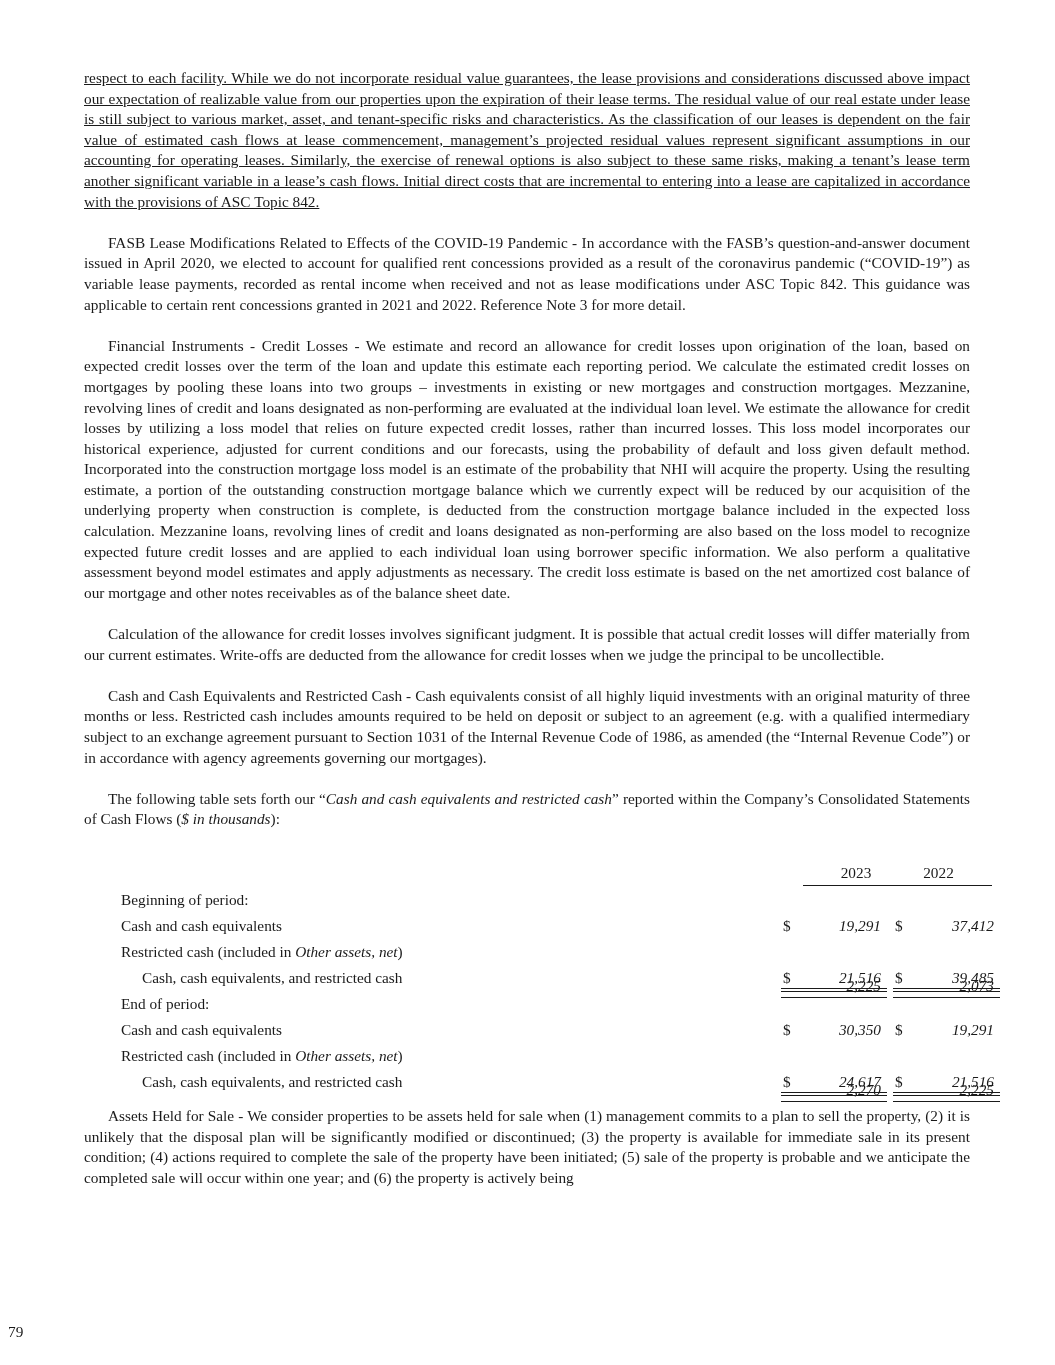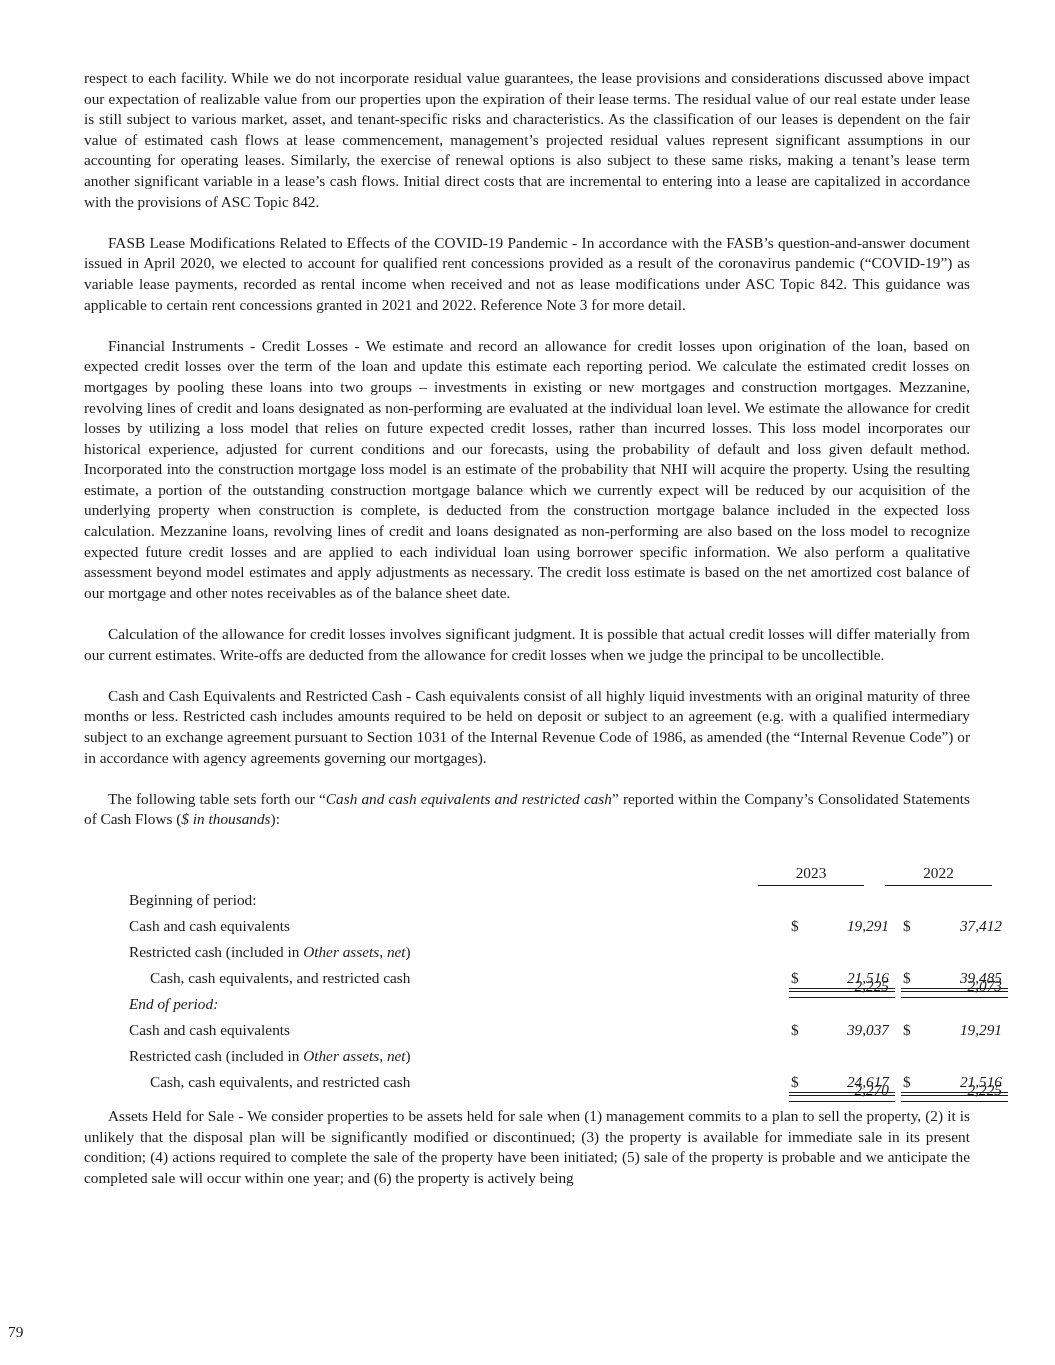--- a/index.html
+++ b/index.html
@@ -13,36 +13,36 @@
       line-height: 20.6px;
       overflow: hidden;
     }
     .page { position: absolute; left: 84px; top: 68px; width: 886px; }
     p.para {
       margin: 0 0 20.6px 0;
       text-align: justify;
       text-indent: 24px;
       hyphens: none;
     }
-    p.para.first { text-indent: 0; }
+    p.para.first { text-indent: 0; text-decoration: underline; }
     p.para .title { }
     p.para i { font-style: italic; }
     .tbl-wrap { position: relative; margin-top: 1px; margin-bottom: 18px; height: 254px; }
     .tbl-head-main {
       position: absolute; left: 689px; width: 219px; top: 0; height: 26px;
       text-align: center; border-bottom: 1.5px solid #1a1a1a;
       line-height: 24px;
     }
     .tbl-year {
       position: absolute; top: 27px; height: 24px; line-height: 24px;
       text-align: center; border-bottom: 1.5px solid #1a1a1a;
     }
-    .yr-a { left: 674px; width: 106px; }
+    .yr-a { left: 719px; width: 106px; }
     .yr-b { left: 801px; width: 107px; }
-    .row { position: absolute; left: 16px; width: 908px; height: 26px; line-height: 26px; }
+    .row { position: absolute; left: 8px; width: 908px; height: 26px; line-height: 26px; }
     .row .label { position: absolute; left: 29px; white-space: nowrap; }
     .row .label.indent { left: 50px; }
     .cell { position: absolute; top: 0; height: 24px; }
     .cell.a { left: 689px; width: 106px; }
     .cell.b { left: 801px; width: 107px; }
     .cell .cur { position: absolute; left: 2px; }
     .cell .val { position: absolute; right: 6px; font-style: italic; }
     .cell.under { border-bottom: 1.5px solid #1a1a1a; margin-top: 34px; }
     .cell.dbl { border-bottom: 4px double #1a1a1a; height: 23px; }
     .page-number { position: absolute; top: 1322px; left: 8px; width: 1055px; text-align: left; }
@@ -96,28 +96,28 @@
       <div class="cell a dbl">
           <span class="cur">$</span>
           <span class="val">21,516</span>
         </div>
       <div class="cell b dbl">
           <span class="cur">$</span>
           <span class="val">39,485</span>
         </div>
     </div>
 
-    <div class="row" style="top:157px;font-style:italic;">
+    <div class="row" style="top:157px;">
       <span class="label">End of period:</span>
     </div>
     <div class="row" style="top:183px;">
       <span class="label">Cash and cash equivalents</span>
       <div class="cell a">
           <span class="cur">$</span>
-          <span class="val">39,037</span>
+          <span class="val">30,350</span>
         </div>
       <div class="cell b">
           <span class="cur">$</span>
           <span class="val">19,291</span>
         </div>
     </div>
     <div class="row" style="top:209px;">
       <span class="label"><span>Restricted cash (included in </span><i>Other assets, net</i><span>)</span></span>
       <div class="cell a under">
           <span class="val">2,270</span>

